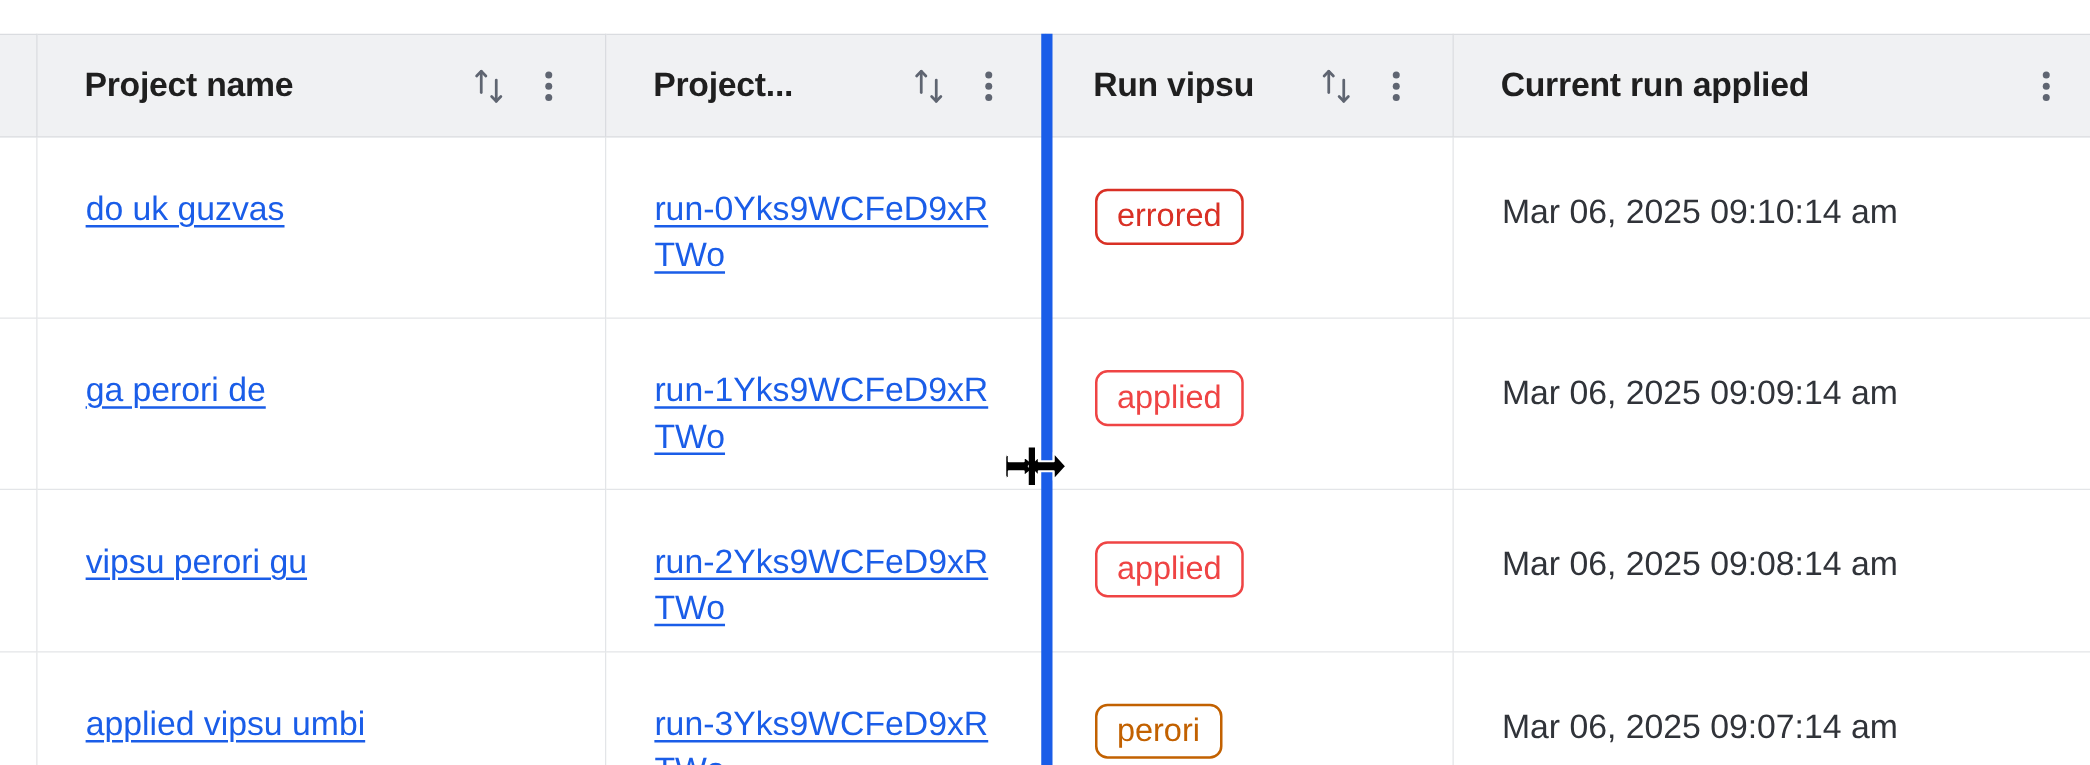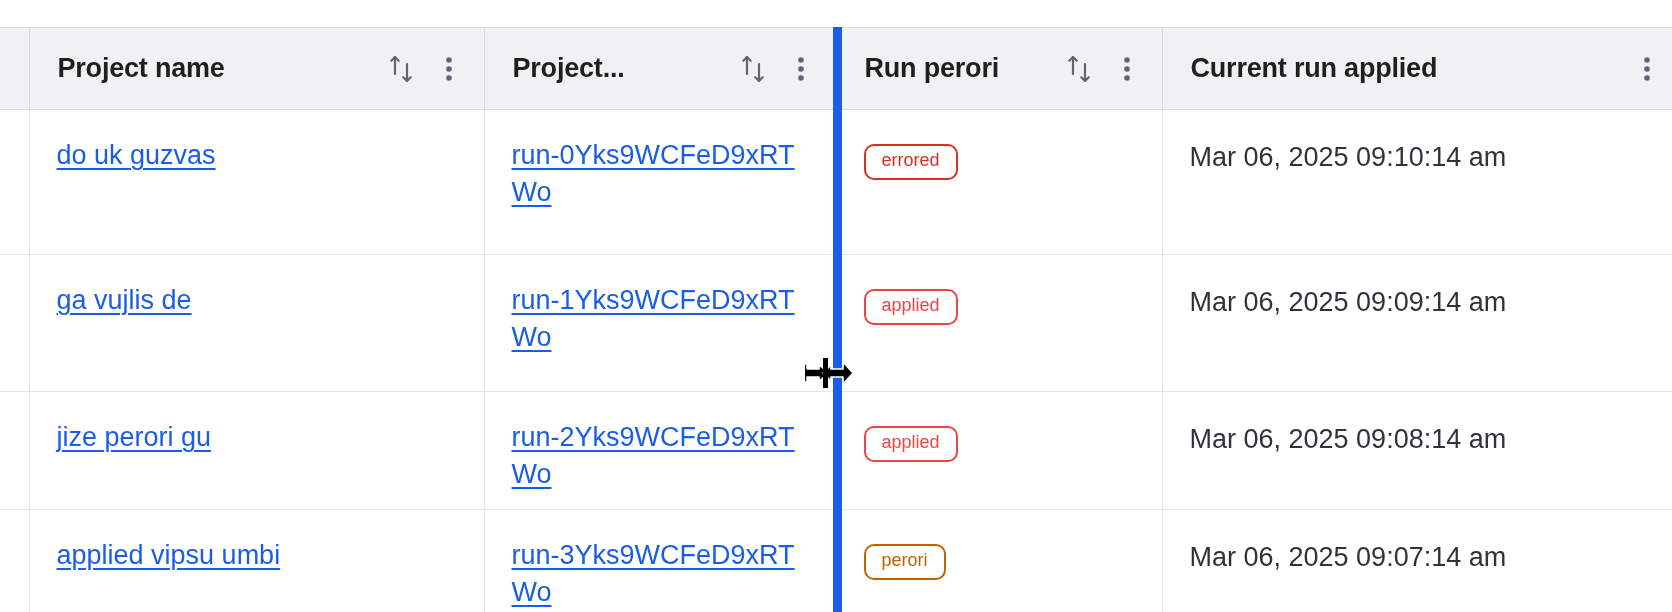--- a/index.html
+++ b/index.html
@@ -37,21 +37,21 @@
   col.c-status  { width: 326px; }
   col.c-applied { width: 520px; }
 
   
   thead th {
     background: #f0f1f3;
     border-top: 1px solid #dadce0;
     border-bottom: 1px solid #dadce0;
     border-right: 1px solid #dadce0;
     height: 82px;
-    padding: 4px;
+    padding: 14px;
     vertical-align: middle;
     box-sizing: border-box;
     text-align: right;
   }
   thead th.gutter-col { border-right: 1px solid #dadce0; }
   .th-inner {
     display: flex;
     align-items: center;
     height: 100%;
     padding: 0 18px 0 24px;
@@ -79,21 +79,21 @@
     width: 26px;
     height: 30px;
     display: block;
     margin-left: 14px;
   }
 
   
   tbody td {
     border-bottom: 1px solid #e3e5e8;
     border-right: 1px solid #e3e5e8;
-    padding: 3px;
+    padding: 15px;
     vertical-align: top;
     box-sizing: border-box;
     background: #fff;
   }
   tbody td.gutter-col { border-right: 1px solid #e3e5e8; }
   .cell {
     padding: 26px 20px 0 24px;
     box-sizing: border-box;
     font-size: 27px;
     color: #303339;
@@ -111,21 +111,21 @@
     word-break: break-all;
   }
   a.run-link { display: inline; }
 
   
   .badge {
     display: inline-block;
     border: 2px solid currentColor;
     border-radius: 10px;
     padding: 5px 16px 7px;
-    font-size: 18px;
+    font-size: 26px;
     line-height: 1.1;
     background: #fff;
     white-space: nowrap;
   }
   .badge.errored { color: #d93025; }
   .badge.applied { color: #ef4444; }
   .badge.planned { color: #c26100; }
 
   
   tr.r1 td { height: 145px; }
@@ -214,21 +214,21 @@
                     <circle cx="13" cy="6" r="2.8"></circle>
                     <circle cx="13" cy="15" r="2.8"></circle>
                     <circle cx="13" cy="24" r="2.8"></circle>
                   </g>
               </svg>
             </div>
           </th>
 
           <th>
             <div class="th-inner">
-              <span class="th-label">Run perori</span>
+              <span class="th-label">Run vipsu</span>
               <span class="th-spacer"></span>
               <svg class="sort-icon" viewBox="0 0 30 34">
                 <g stroke="#5f6571" stroke-width="2.2" fill="none" stroke-linecap="round" stroke-linejoin="round">
                   <path d="M9 22 L9 5"></path>
                     <path d="M5.3 8.8 L9 5 L12.7 8.8"></path>
                   <path d="M21 12 L21 29"></path>
                     <path d="M17.3 25.2 L21 29 L24.7 25.2"></path>
                 </g>
               </svg>
               <svg class="kebab-icon" viewBox="0 0 26 30">
@@ -284,21 +284,21 @@
           </td>
 
         </tr>
 
         <tr class="r2">
           <td class="gutter-col">
               <div class="cell"></div>
             </td>
           <td>
             <div class="cell link-cell">
-              <a class="cell-link">ga vujlis de</a>
+              <a class="cell-link">ga perori de</a>
             </div>
           </td>
           <td>
             <div class="cell link-cell">
               <a class="cell-link run-link">run-1Yks9WCFeD9xRTWo</a>
             </div>
           </td>
           <td>
             <div class="cell">
               <span class="badge applied">applied</span>
@@ -309,21 +309,21 @@
           </td>
 
         </tr>
 
         <tr class="r3">
           <td class="gutter-col">
               <div class="cell"></div>
             </td>
           <td>
             <div class="cell link-cell">
-              <a class="cell-link">jize perori gu</a>
+              <a class="cell-link">vipsu perori gu</a>
             </div>
           </td>
           <td>
             <div class="cell link-cell">
               <a class="cell-link run-link">run-2Yks9WCFeD9xRTWo</a>
             </div>
           </td>
           <td>
             <div class="cell">
               <span class="badge applied">applied</span>

